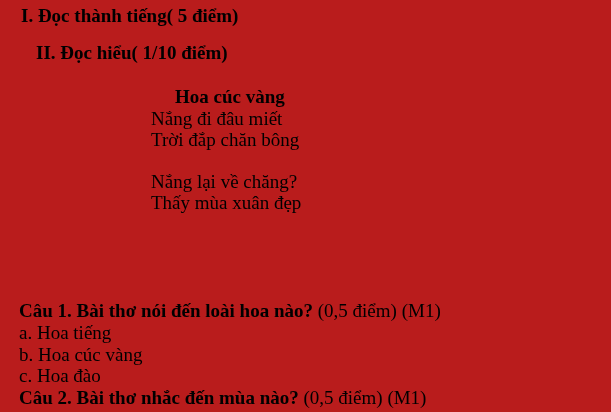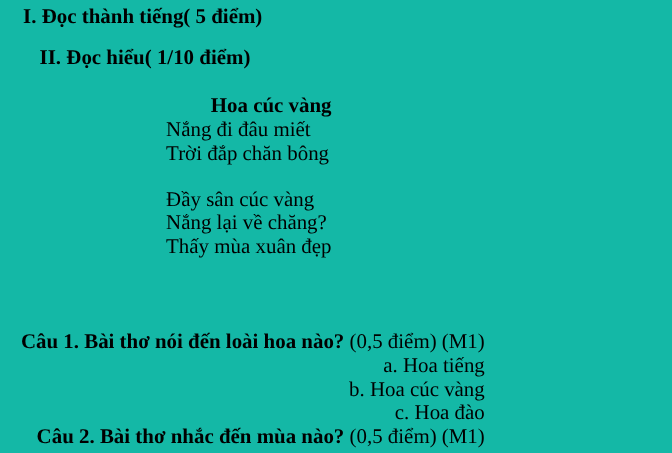--- a/index.html
+++ b/index.html
@@ -1,20 +1,20 @@
 <!DOCTYPE html>
 <html><head>
 <meta charset="utf-8">
 <style>
   html, body { margin: 0; padding: 0; }
   .page {
     position: relative;
     width: 611px;
     height: 412px;
-    background: #14b8a6;
+    background: #b91c1c;
     color: #000000;
     font-family: "Liberation Serif", "DejaVu Serif", serif;
     font-size: 19px;
     overflow: hidden;
   }
   .heading {
     position: absolute;
     font-weight: bold;
     line-height: 21.5px;
     white-space: nowrap;
@@ -24,48 +24,46 @@
   .poem {
     position: absolute;
     left: 151px;
     top: 86px;
     line-height: 21.6px;
   }
   .poem-title {
     font-weight: bold;
     margin-left: 24px;
     white-space: nowrap;
-    text-align: right;
   }
   .poem-line { white-space: nowrap; }
   .stanza-spacer { height: 20px; }
   .questions {
     position: absolute;
     left: 19px;
     top: 300px;
     line-height: 21.8px;
   }
-  .question-line { white-space: nowrap; text-align: right; }
+  .question-line { white-space: nowrap; }
   .q-label { font-weight: bold; }
 </style>
 </head>
 <body>
 
 <div class="page">
 
   <div class="heading heading-1">I. Đọc thành tiếng( 5 điểm)</div>
 
   <div class="heading heading-2">II. Đọc hiểu( 1/10 điểm)</div>
 
   <div class="poem">
     <div class="poem-title">Hoa cúc vàng</div>
     <div class="poem-line">Nắng đi đâu miết</div>
     <div class="poem-line">Trời đắp chăn bông</div>
     <div class="stanza-spacer"></div>
-    <div class="poem-line">Đầy sân cúc vàng</div>
     <div class="poem-line">Nắng lại về chăng?</div>
     <div class="poem-line">Thấy mùa xuân đẹp</div>
   </div>
 
   <div class="questions">
     <div class="question-line">
       <span class="q-label">Câu 1. Bài thơ nói đến loài hoa nào?</span><span> (0,5 điểm) (M1)</span>
     </div>
     <div class="question-line">a. Hoa tiếng</div>
     <div class="question-line">b. Hoa cúc vàng</div>

